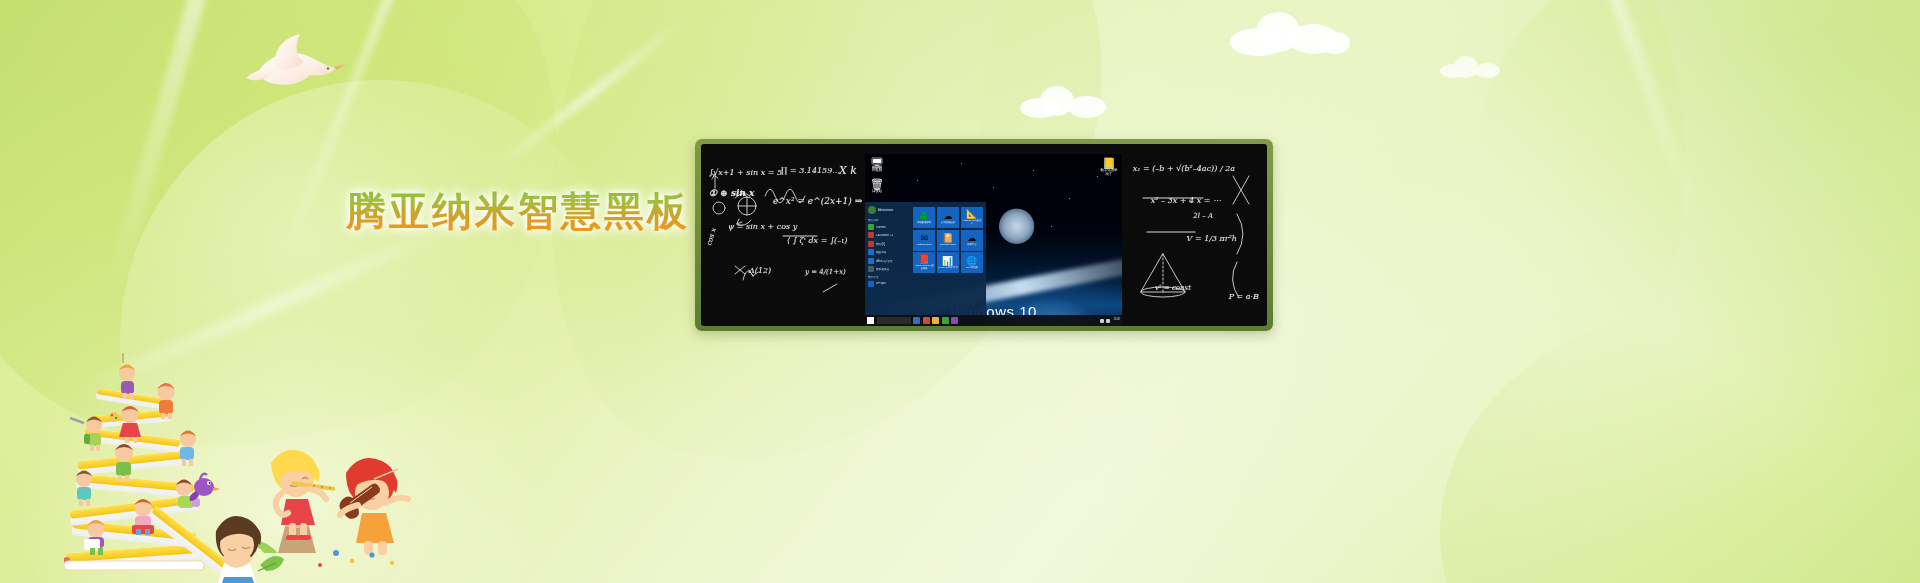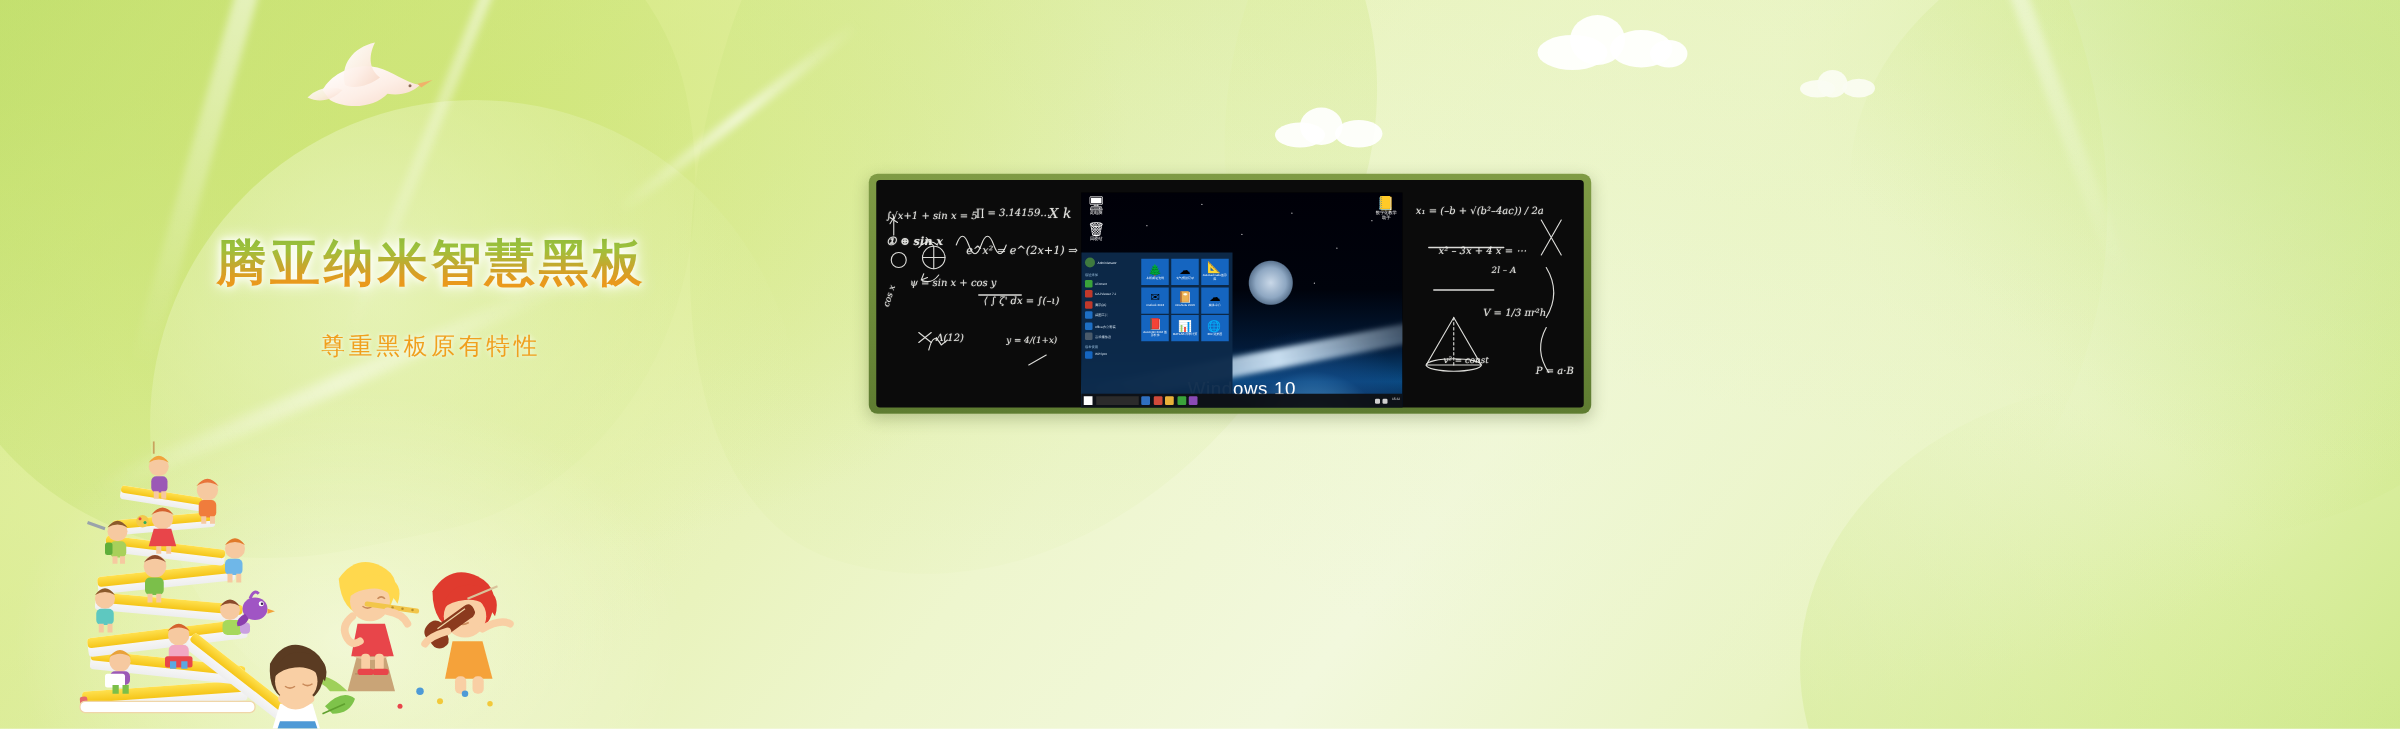--- a/index.html
+++ b/index.html
@@ -47,21 +47,21 @@
   .cloud { position:absolute; pointer-events:none; }
   .cloud .p { position:absolute; background:rgba(255,255,255,.92); border-radius:50%; filter:blur(0.6px); }
   .cloud-1 { left:1230px; top:12px; width:120px; height:46px; }
   .cloud-2 { left:1020px; top:86px; width:92px; height:34px; }
   .cloud-3 { left:1440px; top:56px; width:62px; height:24px; opacity:.8; }
 
   
   .dove { position:absolute; left:238px; top:28px; width:110px; height:68px; }
 
   
-  .copy { position:absolute; left:0; top:186px; width:690px; text-align:center; }
+  .copy { position:absolute; left:0; top:186px; width:690px; text-align:right; }
   .headline {
     font-size:40px; font-weight:bold; letter-spacing:3px; line-height:1.25;
     background:linear-gradient(180deg,#8cb83a 0%, #9ec13c 26%, #c9a62c 56%, #e8991d 78%, #f09b16 100%);
     -webkit-background-clip:text; background-clip:text; color:transparent;
     -webkit-text-fill-color:transparent;
     filter:drop-shadow(0 0 3px #ffffff) drop-shadow(0 0 6px rgba(255,255,255,.95));
     display:inline-block;
   }
   .sub { margin-top:22px; }
   .sub-line { font-size:19px; color:#f0a01e; letter-spacing:3px; line-height:2.1;
@@ -173,21 +173,20 @@
     <path d="M38 40 C34 24 44 10 62 6 C56 18 58 28 66 34 C58 40 46 44 38 40 Z" fill="url(#dg)" opacity=".96"></path>
     <path d="M8 50 C16 42 28 40 36 44 C28 52 18 55 8 50 Z" fill="url(#dg)" opacity=".9"></path>
     <path d="M96 39 l12 -3 l-9 6 Z" fill="#f0b26a"></path>
     <circle cx="90" cy="40.5" r="1.2" fill="#8a6a55"></circle>
   </svg>
 </div>
 
 <div class="copy">
   <div class="headline">腾亚纳米智慧黑板</div>
   <div class="sub">
-    <div class="sub-line">尊重黑板原有特性</div>
   </div>
 </div>
 
 <div class="board-wrap">
   <div class="board-frame">
     <div class="board-screen">
 
       <div class="chalk" style="left:8px;  top:24px;  font-size:8px;">∫√x+1 + sin x = 5</div>
       <div class="chalk" style="left:80px; top:22px;  font-size:8px;">∏ = 3.14159…</div>
       <div class="chalk" style="left:138px;top:20px;  font-size:11px;">X k</div>
@@ -210,21 +209,21 @@
           <path d="M78 78 h34" stroke-width="1.1"></path>
           <path d="M38 122 q4 -16 10 -4 M48 118 l-4 -6 M48 118 l5 -4"></path>
           <path d="M30 108 l10 8 M40 108 l-10 8"></path>
           <path d="M118 134 l14 -8"></path>
         </g>
       </svg>
 
       <div class="chalk" style="right:32px; top:20px; font-size:8px;">x₁ = (–b + √(b²–4ac)) / 2a</div>
       <div class="chalk" style="right:46px; top:52px; font-size:8px;">x² – 3x + 4 x = ⋯</div>
       <div class="chalk" style="right:54px; top:68px; font-size:7px;">2l – A</div>
-      <div class="chalk" style="right:30px; top:102px;font-size:8px;text-align:right;">V = 1/3 πr²h</div>
+      <div class="chalk" style="right:30px; top:90px;font-size:8px;text-align:right;">V = 1/3 πr²h</div>
       <div class="chalk" style="right:76px; top:140px;font-size:7px;">v² = const</div>
       <div class="chalk" style="right:8px;  top:148px;font-size:8px;">P = a·B</div>
       <svg style="position:absolute;right:4px;top:14px;" width="130" height="166">
         <g stroke="#f2f2ee" stroke-width="0.9" fill="none" opacity=".9" stroke-linecap="round">
           <path d="M10 40 h60" stroke-width="1.1"></path>
           <path d="M14 74 h48" stroke-width="1.1"></path>
           <path d="M30 96 l22 38 l-44 0 Z"></path>
           <ellipse cx="30" cy="134" rx="22" ry="5"></ellipse>
           <path d="M30 96 l0 38" stroke-dasharray="2 2"></path>
           <path d="M100 18 l16 28 M116 18 l-16 28"></path>

